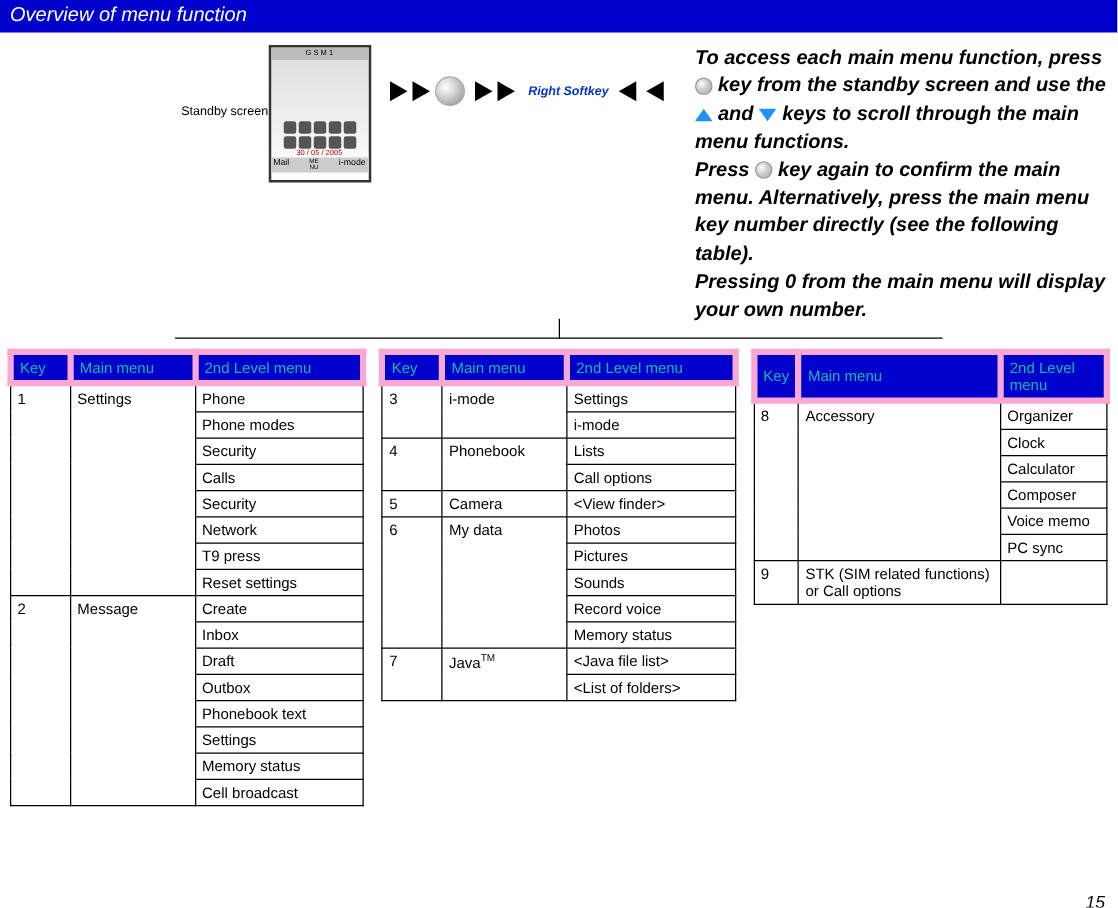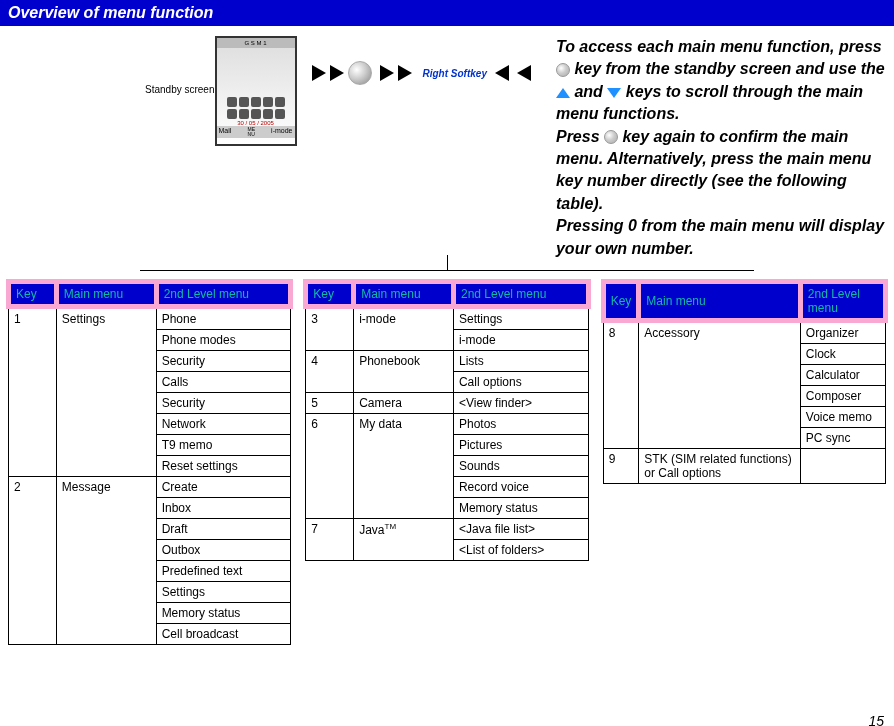--- a/index.html
+++ b/index.html
@@ -1,17 +1,17 @@
 <!DOCTYPE html>
 <html><head>
 <meta charset="utf-8">
 <style>
   * { box-sizing: border-box; margin: 0; padding: 0; }
   body { font-family: Arial, sans-serif; width: 894px; height: 726px; background: #fff; color: #000; font-size: 12px; }
-  .title-bar { background: #0000cc; color: #fff; font-style: italic; font-weight: bold; font-size: 16px; padding: 4px 8px; }
+  .title-bar { background: #0000cc; color: #fff; font-style: italic; font-weight: normal; font-size: 16px; padding: 4px 8px; }
   .top-section { display: flex; padding: 10px 0; align-items: flex-start; }
   .screen-col { display: flex; flex-direction: row; align-items: center; margin: 0 5px; }
   .screen-label { font-size: 10px; margin-bottom: 3px; }
   .phone-screen { width: 82px; height: 110px; border: 2px solid #333; background: linear-gradient(#ddd,#fff); position: relative; overflow: hidden; font-size: 7px; }
   .phone-screen .top-row { background:#bbb; height:10px; line-height:10px; text-align:center; font-size:6px;}
   .phone-screen .mid { height:78px; display:flex; flex-direction:column; align-items:center; justify-content:flex-end; font-size:6px; }
   .phone-screen .icons-row { display:flex; gap:2px; margin:1px 0;}
   .phone-screen .icon { width:10px;height:10px;background:#555;border-radius:2px;}
   .phone-screen .date-row { font-size:6px; color:#b00; }
   .phone-screen .bottom-row { display:flex; justify-content:space-between; background:#ccc; font-size:7px; padding:1px 2px;}
@@ -129,41 +129,41 @@
         <tr>
           <td>Calls</td>
         </tr>
         <tr>
           <td>Security</td>
         </tr>
         <tr>
           <td>Network</td>
         </tr>
         <tr>
-          <td>T9 memo</td>
+          <td>T9 press</td>
         </tr>
         <tr>
           <td>Reset settings</td>
         </tr>
         <tr>
           <td rowspan="8">2</td>
           <td rowspan="8">Message</td>
           <td>Create</td>
         </tr>
         <tr>
           <td>Inbox</td>
         </tr>
         <tr>
           <td>Draft</td>
         </tr>
         <tr>
           <td>Outbox</td>
         </tr>
         <tr>
-          <td>Predefined text</td>
+          <td>Phonebook text</td>
         </tr>
         <tr>
           <td>Settings</td>
         </tr>
         <tr>
           <td>Memory status</td>
         </tr>
         <tr>
           <td>Cell broadcast</td>
         </tr>

